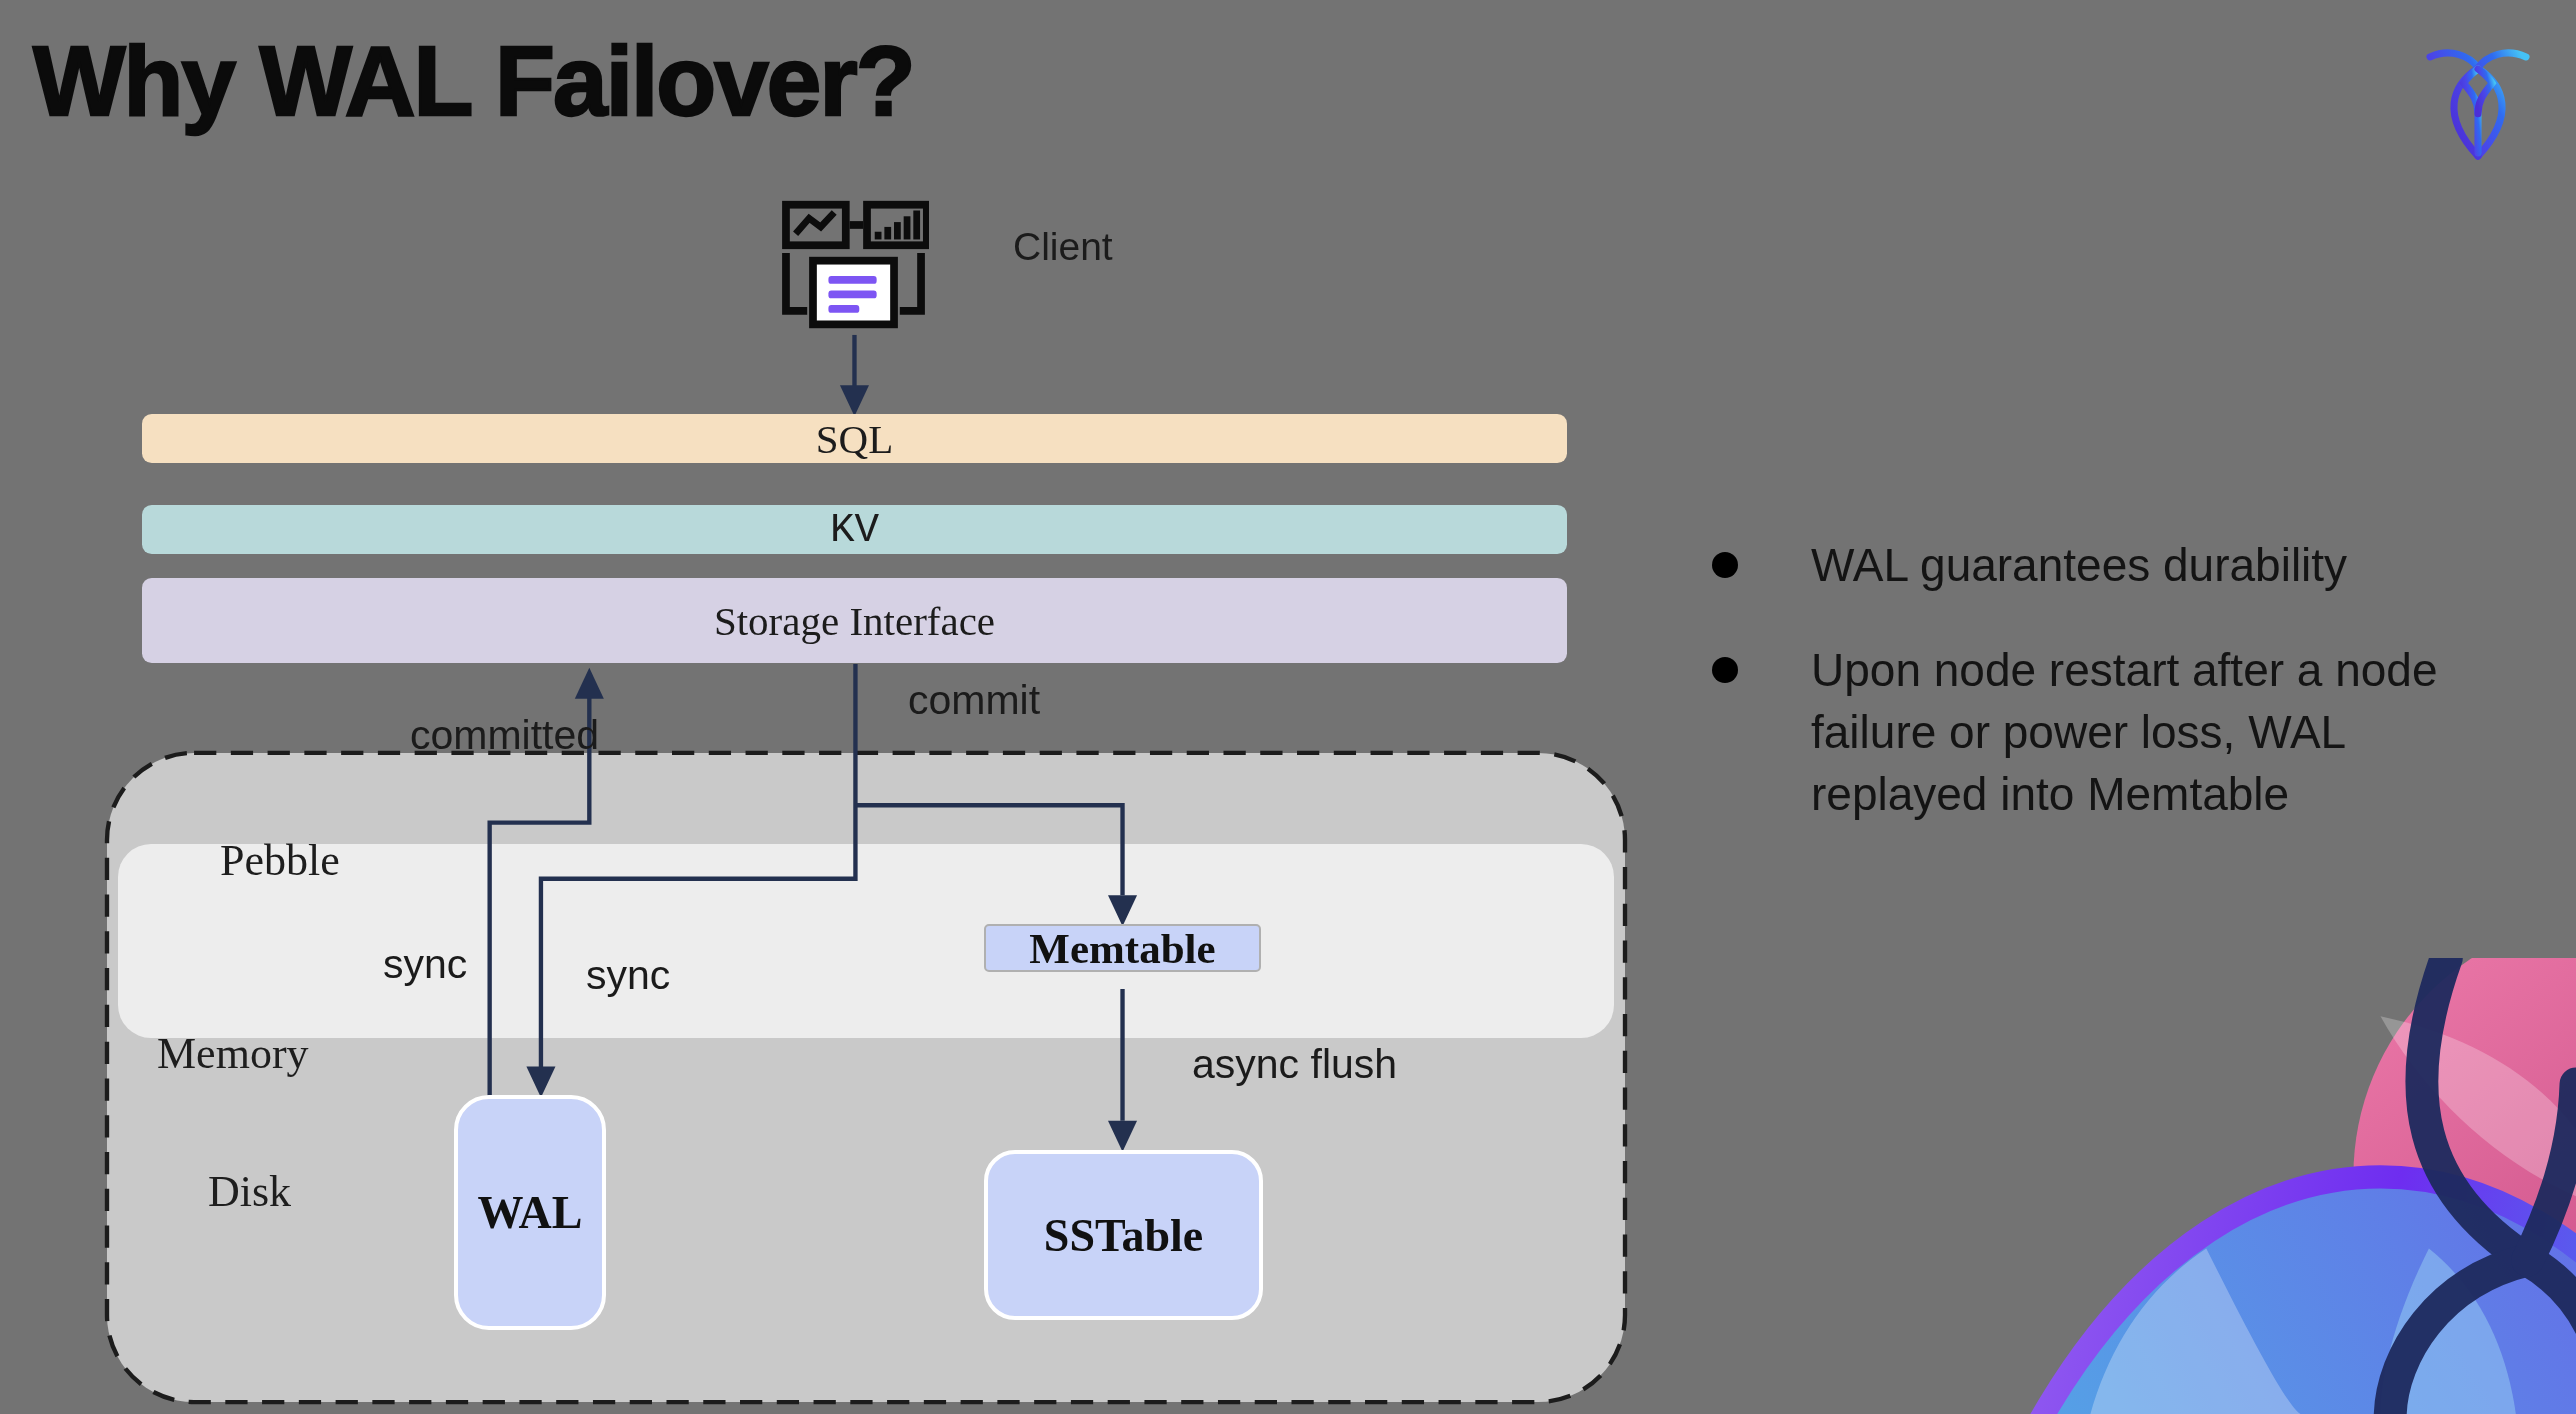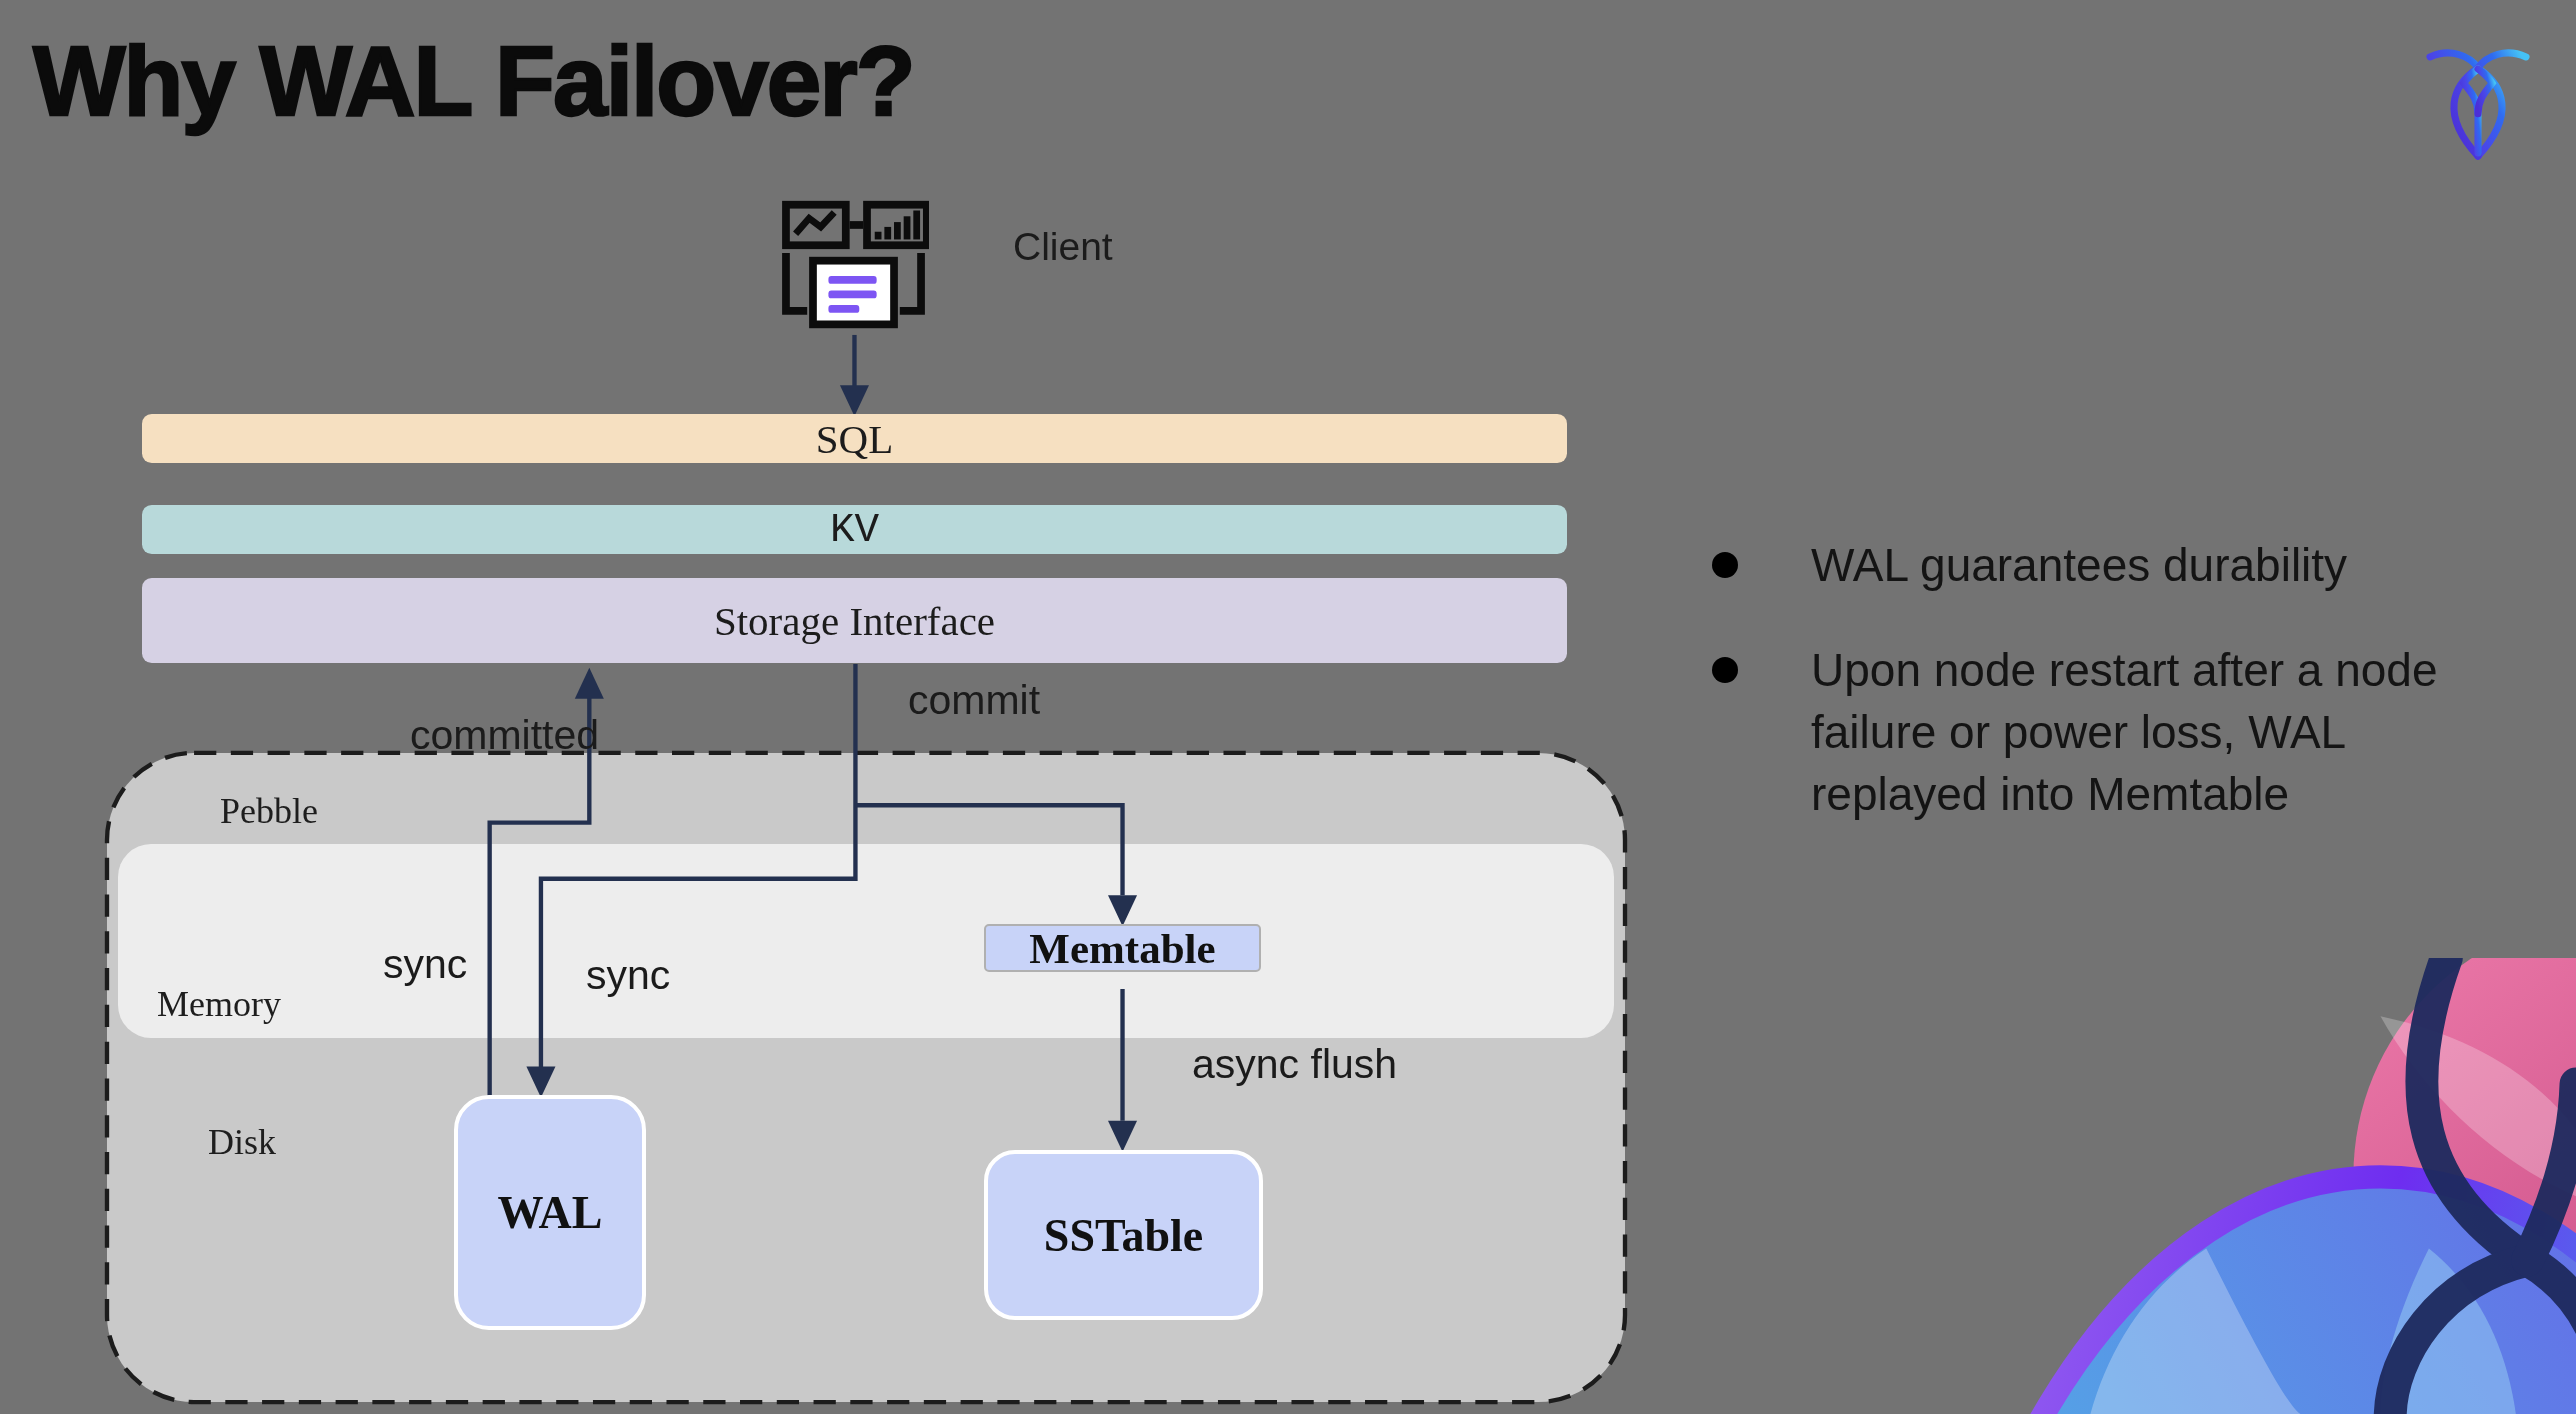--- a/index.html
+++ b/index.html
@@ -23,36 +23,36 @@
   .bar-kv      { top:505px; height:49px; background:#b8d9da;font-family:Liberation Mono, monospace; }
   .bar-storage { top:578px; height:85px; background:#d6d1e4; }
   
   .pebble { position:absolute; left:104px; top:750px; width:1524px; height:655px; z-index:1; }
   .memory-band {
     position:absolute; left:118px; top:844px; width:1496px; height:194px;
     background:#ededed; border-radius:33px; z-index:2;
   }
   .region-label {
     position:absolute; z-index:3; font-family:"Liberation Serif", serif;
-    font-size:36px; color:#1e1e1e;
+    font-size:44px; color:#1e1e1e;margin-top:45px;
   }
   .lbl-pebble { left:220px; top:790px; }
   .lbl-memory { left:157px; top:983px; }
   .lbl-disk   { left:208px; top:1121px; }
   
   .connectors { position:absolute; left:0; top:0; z-index:4; pointer-events:none; }
   
   .node {
     position:absolute; z-index:5; background:#c8d3f8;
     display:flex; align-items:center; justify-content:center;
     font-family:"Liberation Serif", serif; font-weight:bold; color:#111;
     box-sizing:border-box;
   }
   .node-wal {
-    left:454px; top:1095px; width:192px; height:235px;
+    left:454px; top:1095px; width:152px; height:235px;
     border:4.8px solid #ffffff; border-radius:35px; font-size:46px;
   }
   .node-memtable {
     left:984px; top:924px; width:277px; height:48px;
     border:2.9px solid #b0b0b0; border-radius:5px; font-size:43px;
   }
   .node-sstable {
     left:984px; top:1150px; width:279px; height:170px;
     border:4.8px solid #ffffff; border-radius:31px; font-size:46px;
   }

